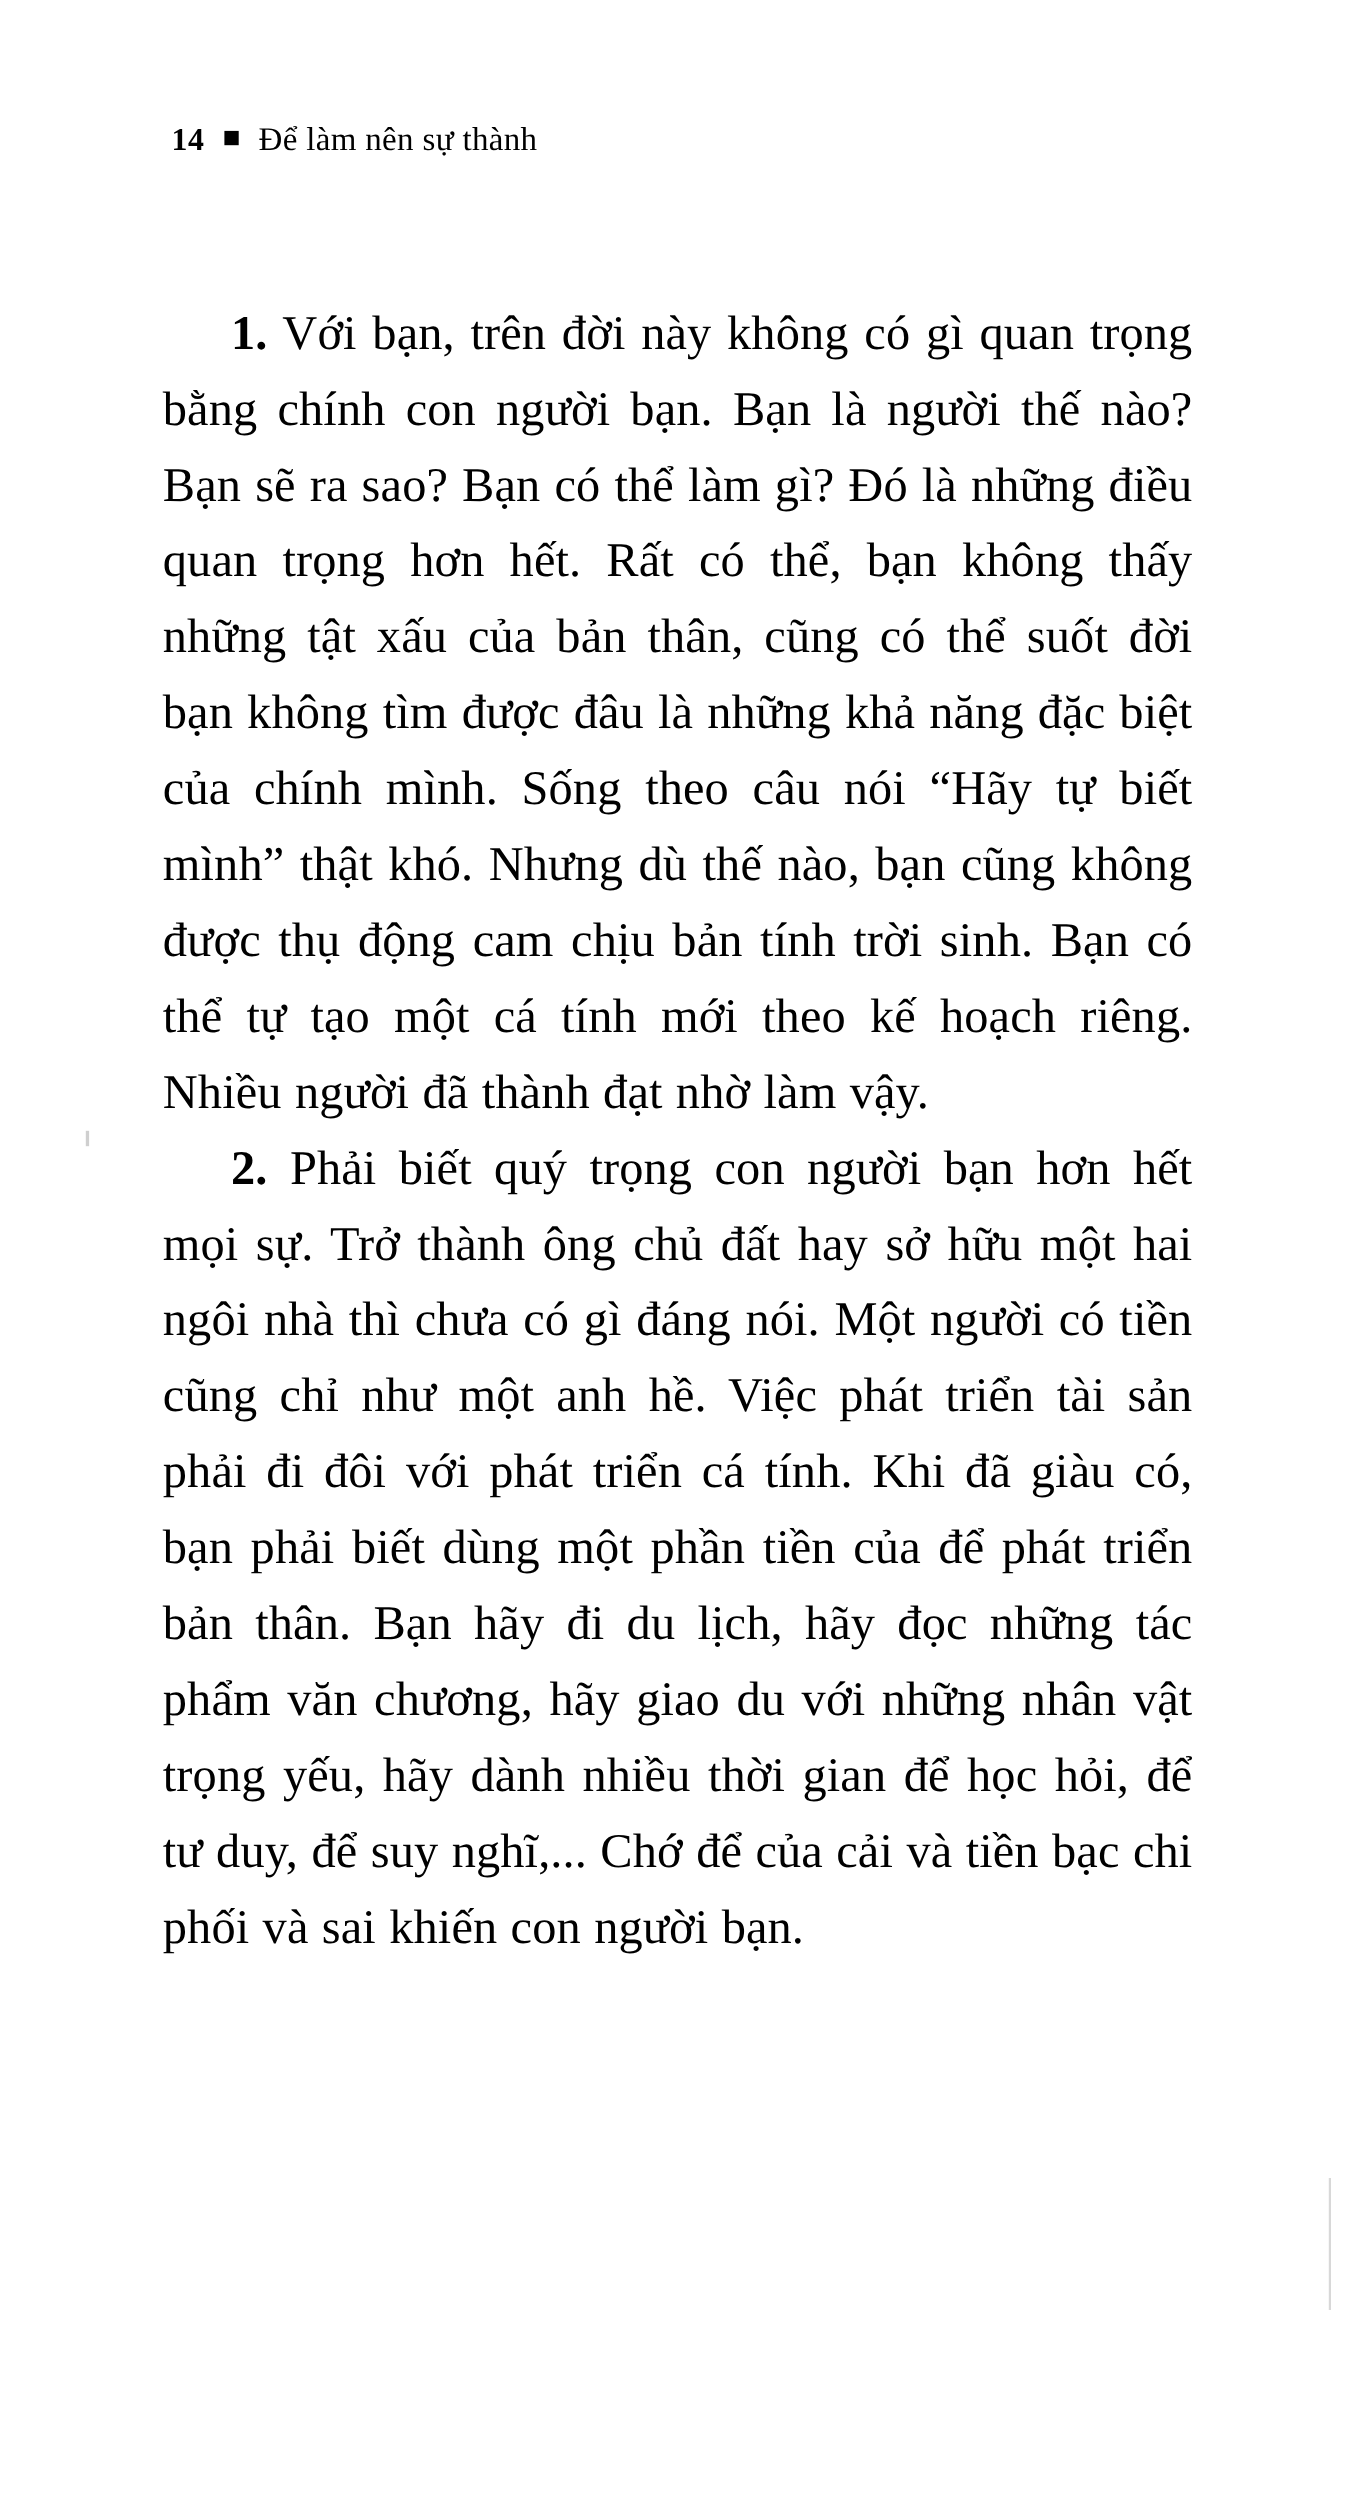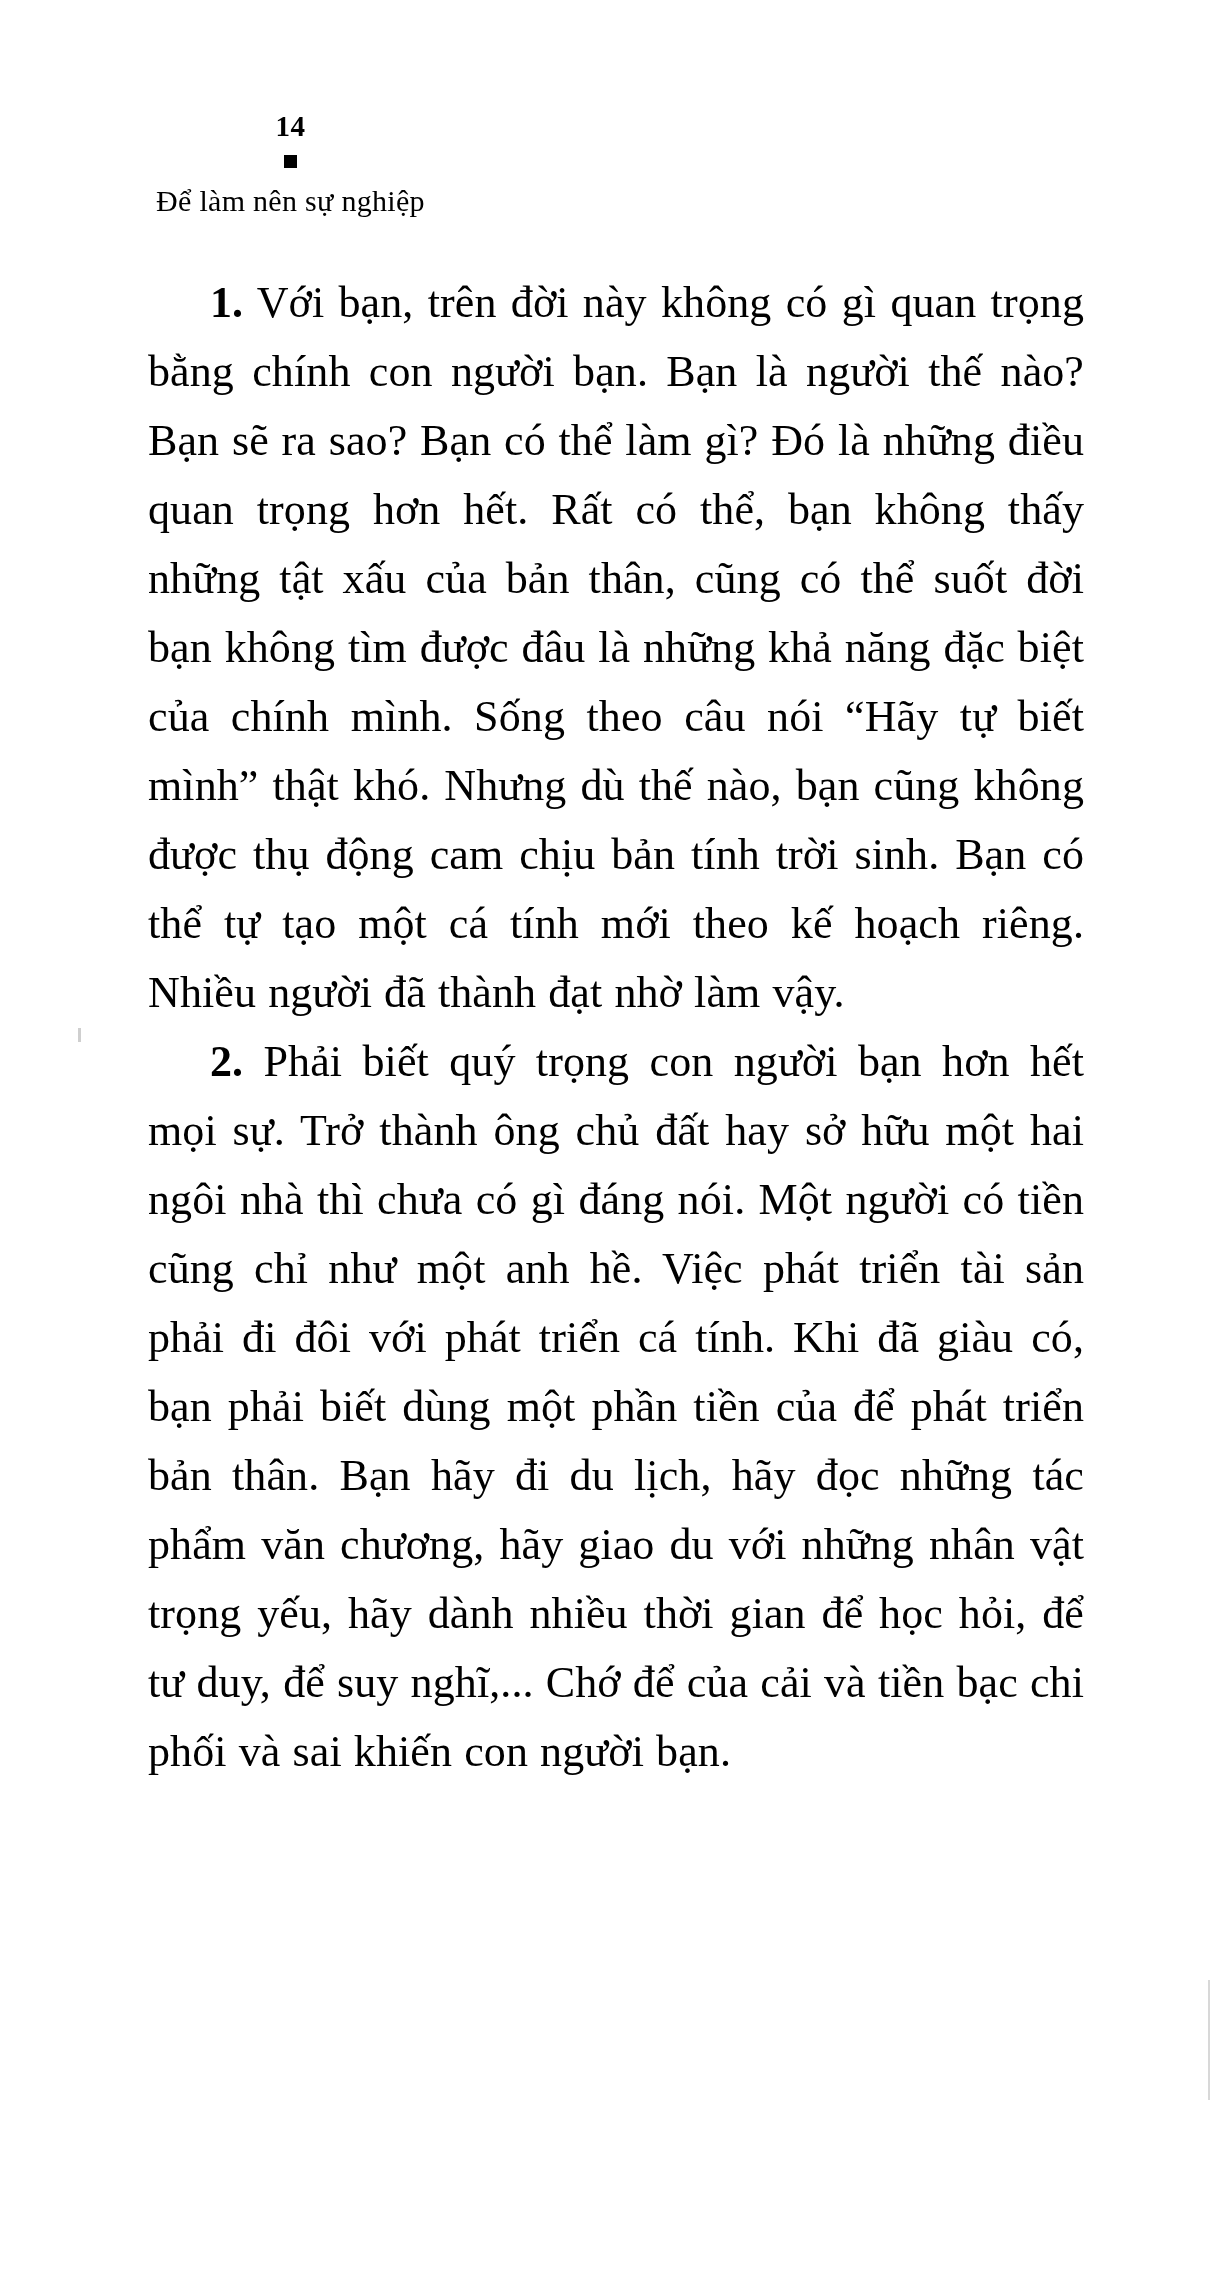--- a/index.html
+++ b/index.html
@@ -25,21 +25,20 @@
   }
   
   .running-head {
     position: absolute;
     left: 156px;
     top: 110px;
     display: flex;
     align-items: center;
     gap: 14px;
     font-family: "Liberation Serif", serif;
-    flex-direction: column;
   }
   .running-head .folio {
     font-size: 29px;
     font-weight: bold;
     letter-spacing: 0.5px;
   }
   .running-head .dingbat {
     display: inline-block;
     width: 13px;
     height: 13px;
@@ -103,21 +102,21 @@
   }
 </style>
 </head>
 <body>
 
 <div class="page">
 
   <div class="running-head">
     <span class="folio">14</span>
     <span class="dingbat"></span>
-    <span class="head-title">Để làm nên sự nghiệp</span>
+    <span class="head-title">Để làm nên sự thành</span>
   </div>
 
   <div class="textblock">
 
     <p class="para"><span class="indent"></span><span class="lead">1.</span><span> Với bạn, trên đời này không có gì quan trọng bằng chính con người bạn. Bạn là người thế nào? Bạn sẽ ra sao? Bạn có thể làm gì? Đó là những điều quan trọng hơn hết. Rất có thể, bạn không thấy những tật xấu của bản thân, cũng có thể suốt đời bạn không tìm được đâu là những khả năng đặc biệt của chính mình. Sống theo câu nói “Hãy tự biết mình” thật khó. Nhưng dù thế nào, bạn cũng không được thụ động cam chịu bản tính trời sinh. Bạn có thể tự tạo một cá tính mới theo kế hoạch riêng. Nhiều người đã thành đạt nhờ làm vậy.</span></p>
 
     <p class="para"><span class="indent"></span><span class="lead">2.</span><span> Phải biết quý trọng con người bạn hơn hết mọi sự. Trở thành ông chủ đất hay sở hữu một hai ngôi nhà thì chưa có gì đáng nói. Một người có tiền cũng chỉ như một anh hề. Việc phát triển tài sản phải đi đôi với phát triển cá tính. Khi đã giàu có, bạn phải biết dùng một phần tiền của để phát triển bản thân. Bạn hãy đi du lịch, hãy đọc những tác phẩm văn chương, hãy giao du với những nhân vật trọng yếu, hãy dành nhiều thời gian để học hỏi, để tư duy, để suy nghĩ,... Chớ để của cải và tiền bạc chi phối và sai khiến con người bạn.</span></p>
 
 
   </div>

